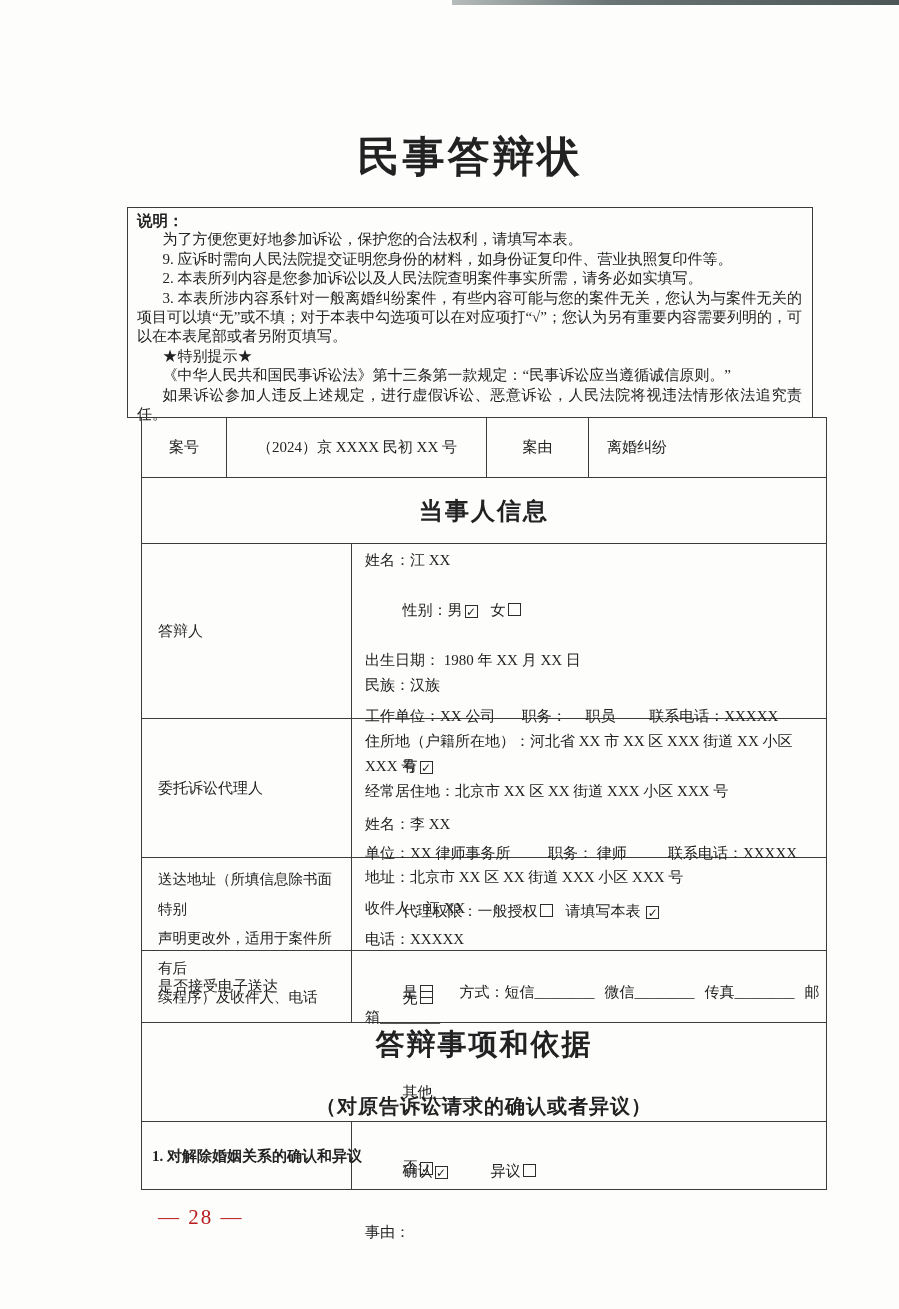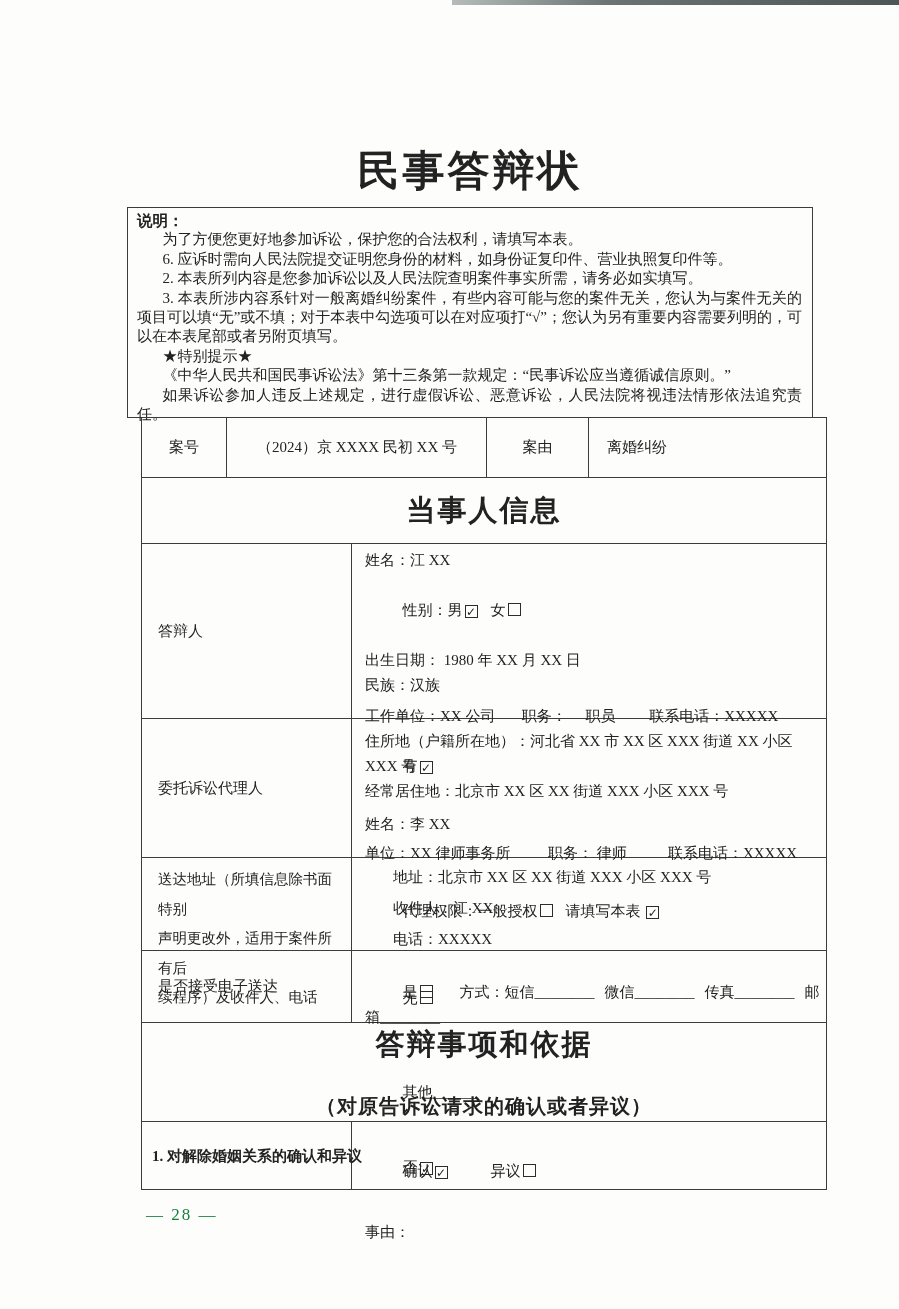--- a/index.html
+++ b/index.html
@@ -12,21 +12,21 @@
     background: #fdfdfc;
     font-family: "Liberation Serif", "DejaVu Serif", serif;
     color: #222;
     overflow: hidden;
   }
   .scan-line {
     position: absolute;
     top: 0; left: 452px; right: 0; height: 5px;
     background: linear-gradient(90deg, #b6bcbc 0%, #6a7474 35%, #4c5656 100%);
   }
-  .title-wrap { position: absolute; left: 127px; top: 148px; width: 686px; text-align: center; }
+  .title-wrap { position: absolute; left: 127px; top: 134px; width: 686px; text-align: center; }
   .doc-title { font-size: 42px; font-weight: bold; letter-spacing: 3px; line-height: 1.1; }
   .doc-subtitle { font-size: 29px; font-weight: bold; letter-spacing: 1px; margin-top: 4px; }
 
   .notice-box {
     position: absolute; left: 127px; top: 207px; width: 686px; height: 211px;
     border: 1px solid #3c3c3c;
     padding: 3px 10px 0 9px;
     font-size: 15px; line-height: 19.4px;
     text-align: justify;
   }
@@ -37,35 +37,35 @@
     position: absolute; left: 141px; top: 417px; width: 686px; height: 773px;
     border: 1px solid #3c3c3c;
     font-size: 15px;
   }
   .row { display: flex; border-top: 1px solid #3c3c3c; }
   .row:first-child { border-top: none; }
   .rowA { height: 59px; }
   .rowB { height: 66px; }
   .rowC { height: 175px; }
   .rowD { height: 139px; }
-  .rowE { height: 93px; gap: 28px; }
+  .rowE { height: 93px; }
   .rowF { height: 72px; }
   .rowG { height: 99px; }
   .rowH { height: 69px; }
   .cell { height: 100%; }
   .brd { border-right: 1px solid #3c3c3c; }
   .vcenter { display: flex; align-items: center; }
   .ca1 { width: 85px;  justify-content: center; }
   .ca2 { width: 260px; padding-left: 30px; }
   .ca3 { width: 102px; justify-content: center; }
   .ca4 { flex: 1; padding-left: 18px; }
   .lcell { width: 210px; padding-left: 16px; }
   .rcell { flex: 1; padding-left: 13px; }
   .sechead { width: 100%; text-align: center; display: flex; flex-direction: column; justify-content: center; }
-  .sechead-title { font-size: 29px; font-weight: bold; letter-spacing: 2px; }
+  .sechead-title { font-size: 24px; font-weight: bold; letter-spacing: 2px; }
   .fline { white-space: pre-wrap; }
   .lh25 { line-height: 25px; }
   .lh29 { line-height: 29px; }
   .lh31 { line-height: 31px; }
   .pt4 { padding-top: 4px; }
   .gap6 { margin-top: 6px; }
   .addr-label { align-items: flex-start; padding-top: 7px; font-size: 14.5px; line-height: 29.5px; padding-right: 8px; }
   .small-label { font-size: 15px; white-space: nowrap; padding-left: 10px; font-weight: bold; }
   .defense-title { font-size: 29px; font-weight: bold; letter-spacing: 2px; margin-top: 0; }
   .defense-sub { font-size: 20px; font-weight: bold; letter-spacing: 1px; margin-top: 28px; }
@@ -73,37 +73,37 @@
     display: inline-block; width: 13px; height: 13px;
     border: 1px solid #2c2c2c;
     line-height: 12px; text-align: center;
     font-size: 12px; font-family: "DejaVu Sans", sans-serif;
     vertical-align: -1px; margin: 0 3px 0 2px;
   }
   .blank { letter-spacing: 0; }
   .sp10 { display: inline-block; width: 10px; }
   .sp24 { display: inline-block; width: 24px; }
   .sp40 { display: inline-block; width: 40px; }
-  .footer { position: absolute; left: 146px; top: 1205px; font-size: 17px; color: #15803d; letter-spacing: 2px; }
+  .footer { position: absolute; left: 158px; top: 1205px; font-size: 21px; color: #b91c1c; letter-spacing: 2px; }
 </style>
 </head>
 <body>
 
 <div class="page">
 
   <div class="scan-line"></div>
 
   <div class="title-wrap">
     <div class="doc-title">民事答辩状</div>
   </div>
 
   <div class="notice-box">
     <div class="notice-heading">说明：</div>
     <p class="npara">为了方便您更好地参加诉讼，保护您的合法权利，请填写本表。</p>
-    <p class="npara">6. 应诉时需向人民法院提交证明您身份的材料，如身份证复印件、营业执照复印件等。</p>
+    <p class="npara">9. 应诉时需向人民法院提交证明您身份的材料，如身份证复印件、营业执照复印件等。</p>
     <p class="npara">2. 本表所列内容是您参加诉讼以及人民法院查明案件事实所需，请务必如实填写。</p>
     <p class="npara">3. 本表所涉内容系针对一般离婚纠纷案件，有些内容可能与您的案件无关，您认为与案件无关的项目可以填“无”或不填；对于本表中勾选项可以在对应项打“√”；您认为另有重要内容需要列明的，可以在本表尾部或者另附页填写。</p>
     <p class="npara">★特别提示★</p>
     <p class="npara">《中华人民共和国民事诉讼法》第十三条第一款规定：“民事诉讼应当遵循诚信原则。”</p>
     <p class="npara">如果诉讼参加人违反上述规定，进行虚假诉讼、恶意诉讼，人民法院将视违法情形依法追究责任。</p>
   </div>
 
   <div class="form-table">
 
     <div class="row rowA">

